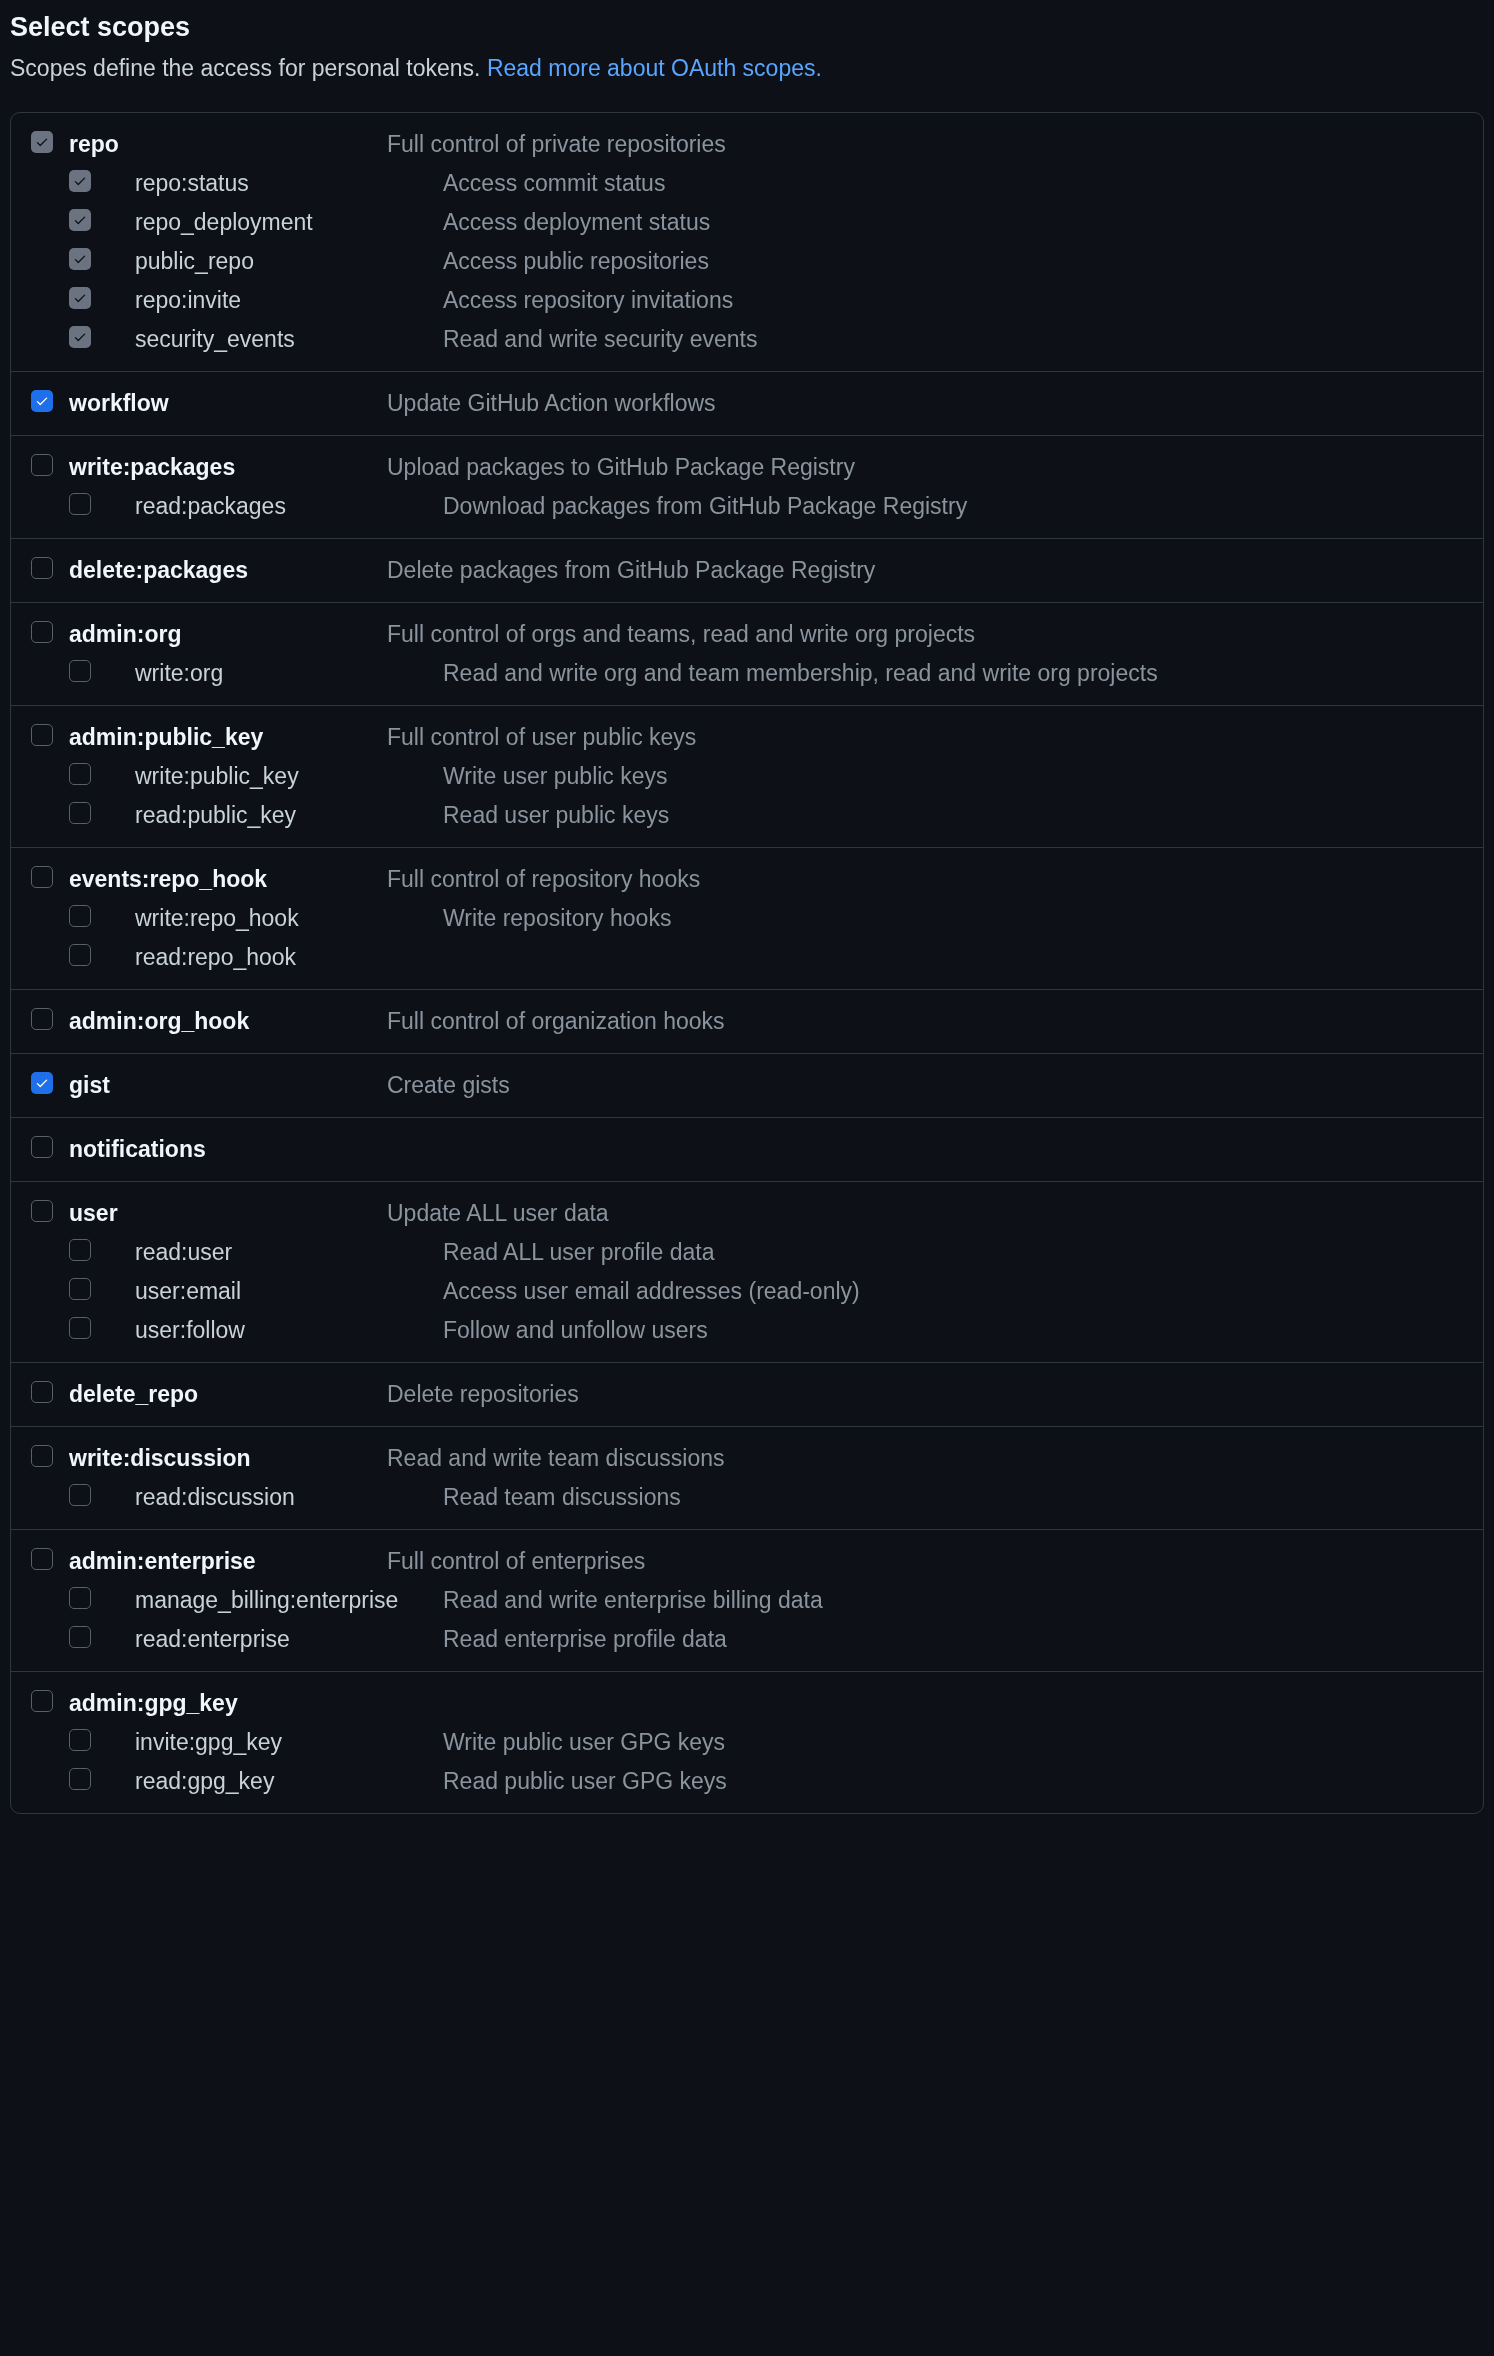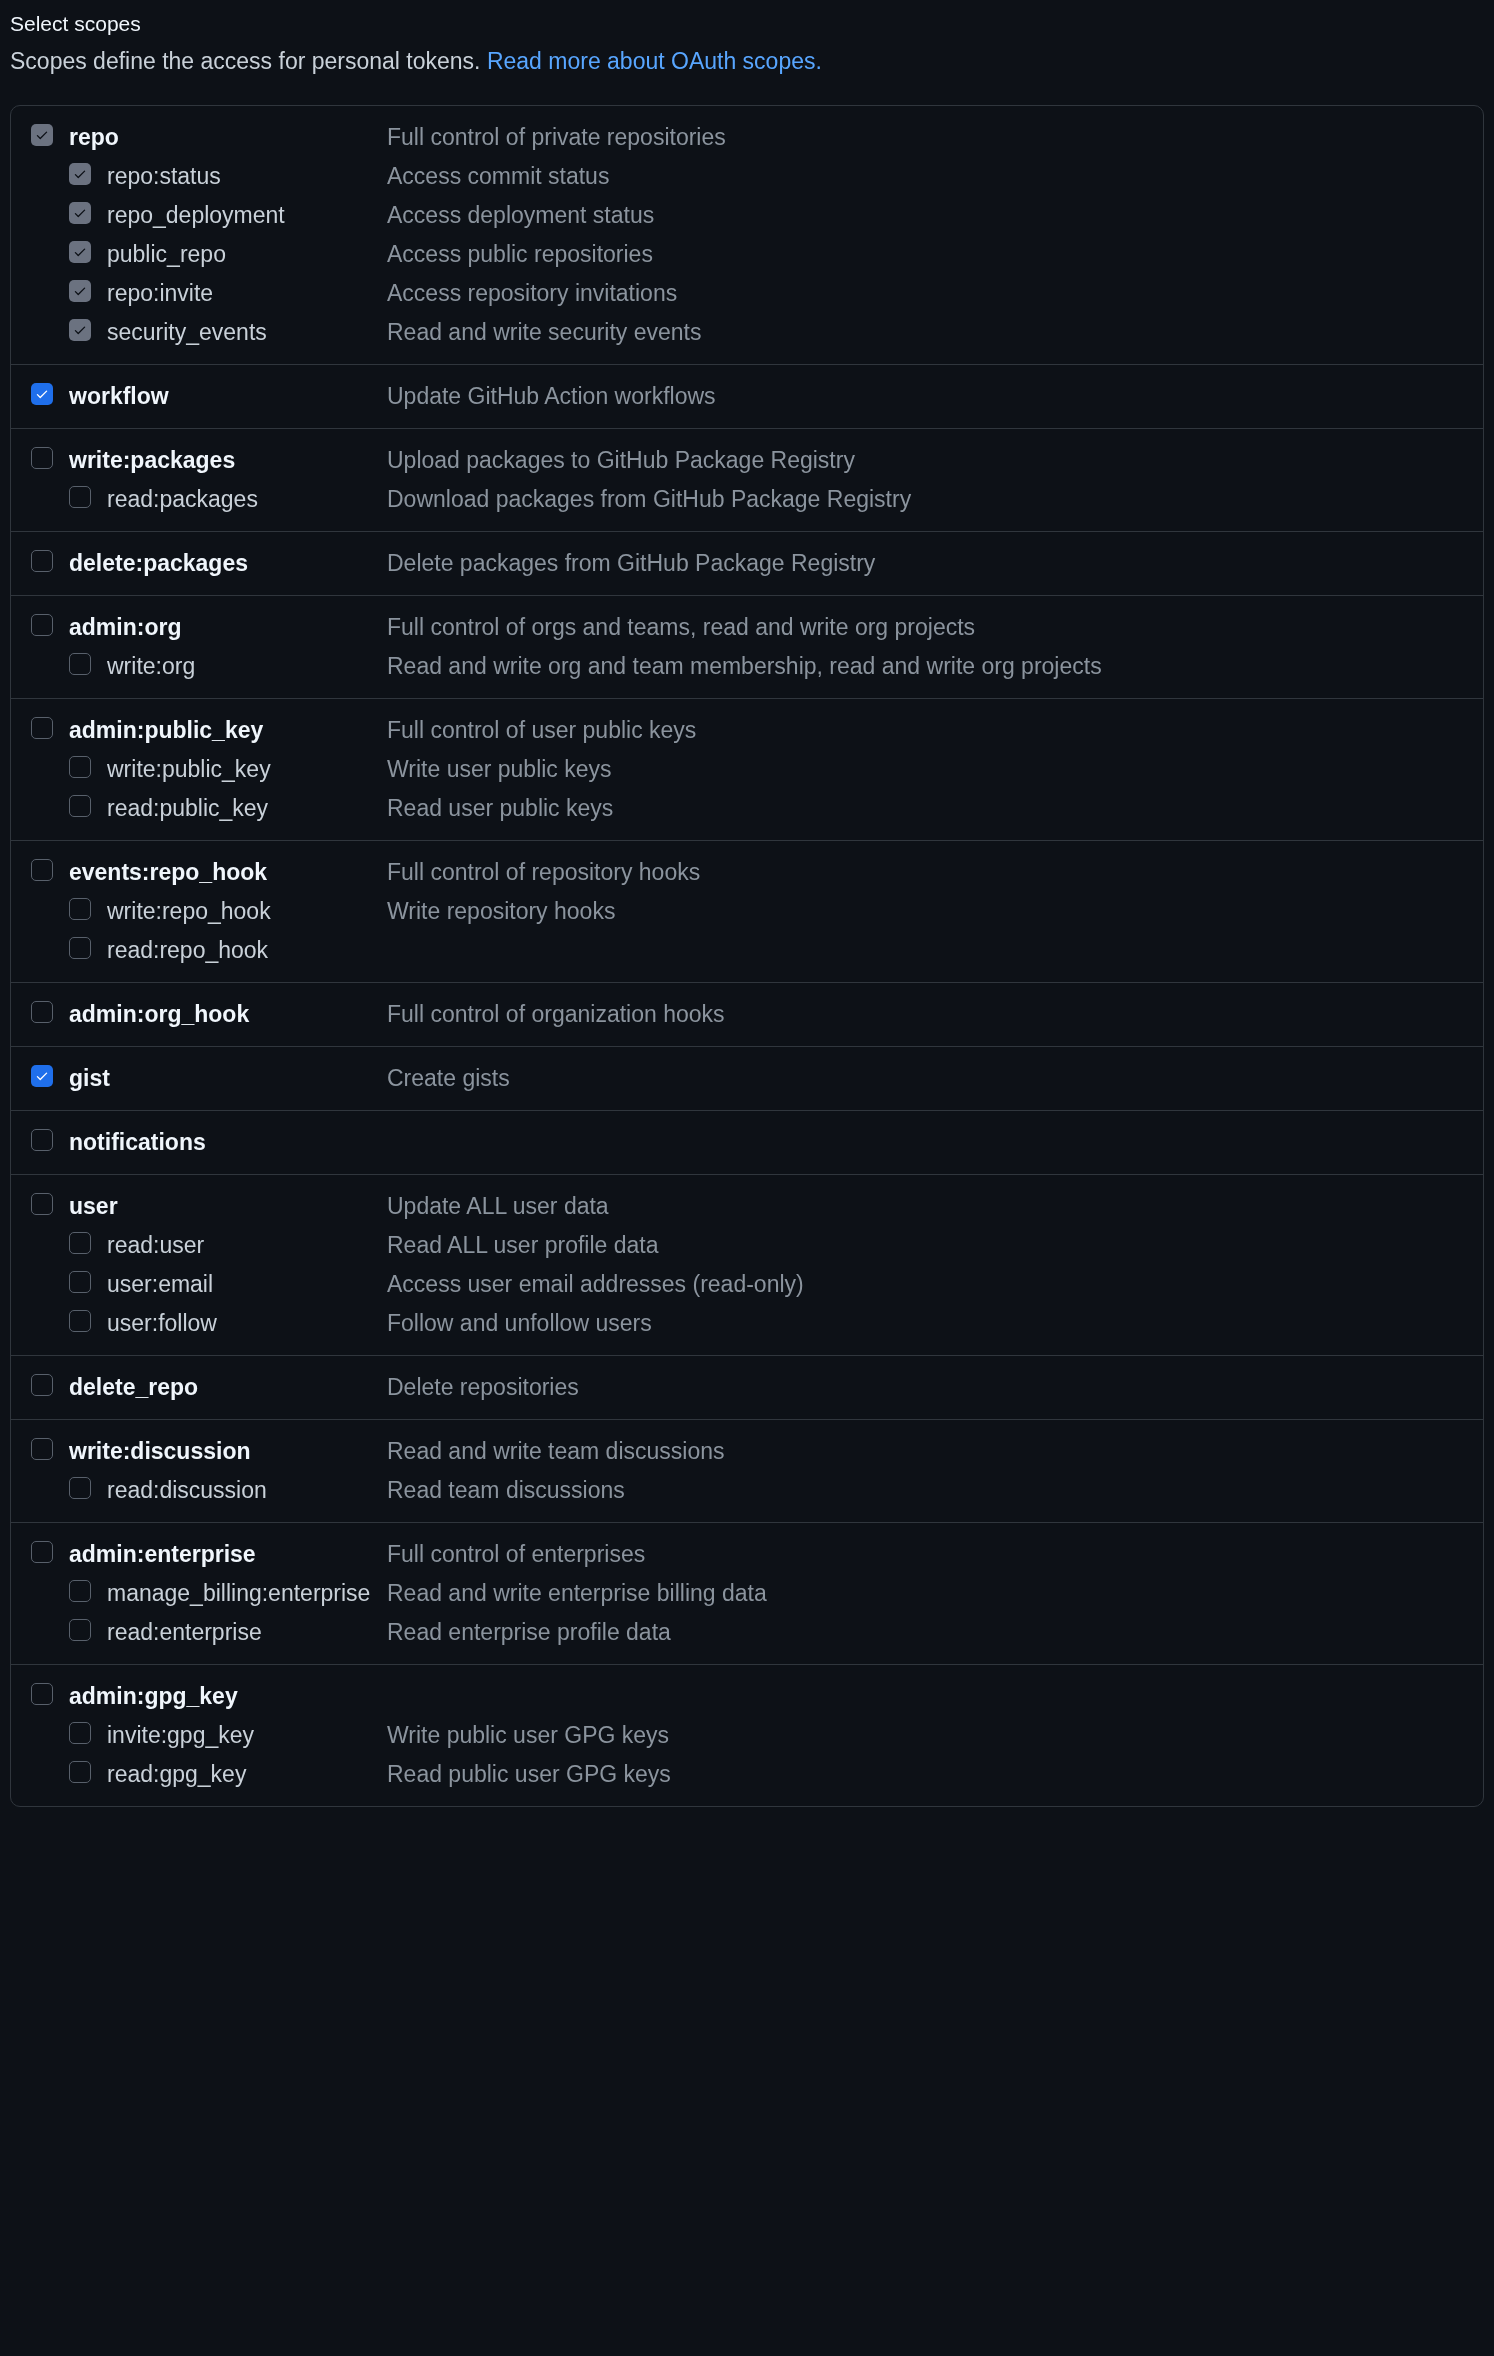--- a/index.html
+++ b/index.html
@@ -5,22 +5,22 @@
   * { box-sizing: border-box; margin: 0; padding: 0; }
   body {
     background: #0d1117;
     color: #c9d1d9;
     font-family: -apple-system, BlinkMacSystemFont, "Segoe UI", Helvetica, Arial, sans-serif;
     font-size: 23px;
     padding: 12px 10px;
   }
   .heading {
     color: #f0f6fc;
-    font-weight: 400;
-    font-size: 21px;
+    font-weight: 700;
+    font-size: 27px;
     margin-bottom: 12px;
   }
   .subtext {
     color: #c9d1d9;
     font-size: 23px;
     margin-bottom: 30px;
   }
   .link {
     color: #58a6ff;
     text-decoration: none;
@@ -34,21 +34,21 @@
   .group {
     border-top: 1px solid #30363d;
     padding: 12px 0 12px 0;
   }
   .group:first-child { border-top: none; }
   .row {
     display: flex;
     align-items: flex-start;
     padding: 6px 0 6px 20px;
   }
-  .row.child { padding-left: 58px; }
+  .row.child { padding-left: 58px; gap: 28px; }
   .cb-wrap {
     width: 26px;
     flex: 0 0 26px;
     display:flex; align-items:center;
   }
   .checkbox {
     width: 22px; height: 22px; border-radius: 5px;
     border: 1.5px solid #58606b;
     background: #0d1117;
     display: inline-flex; align-items:center; justify-content:center;

